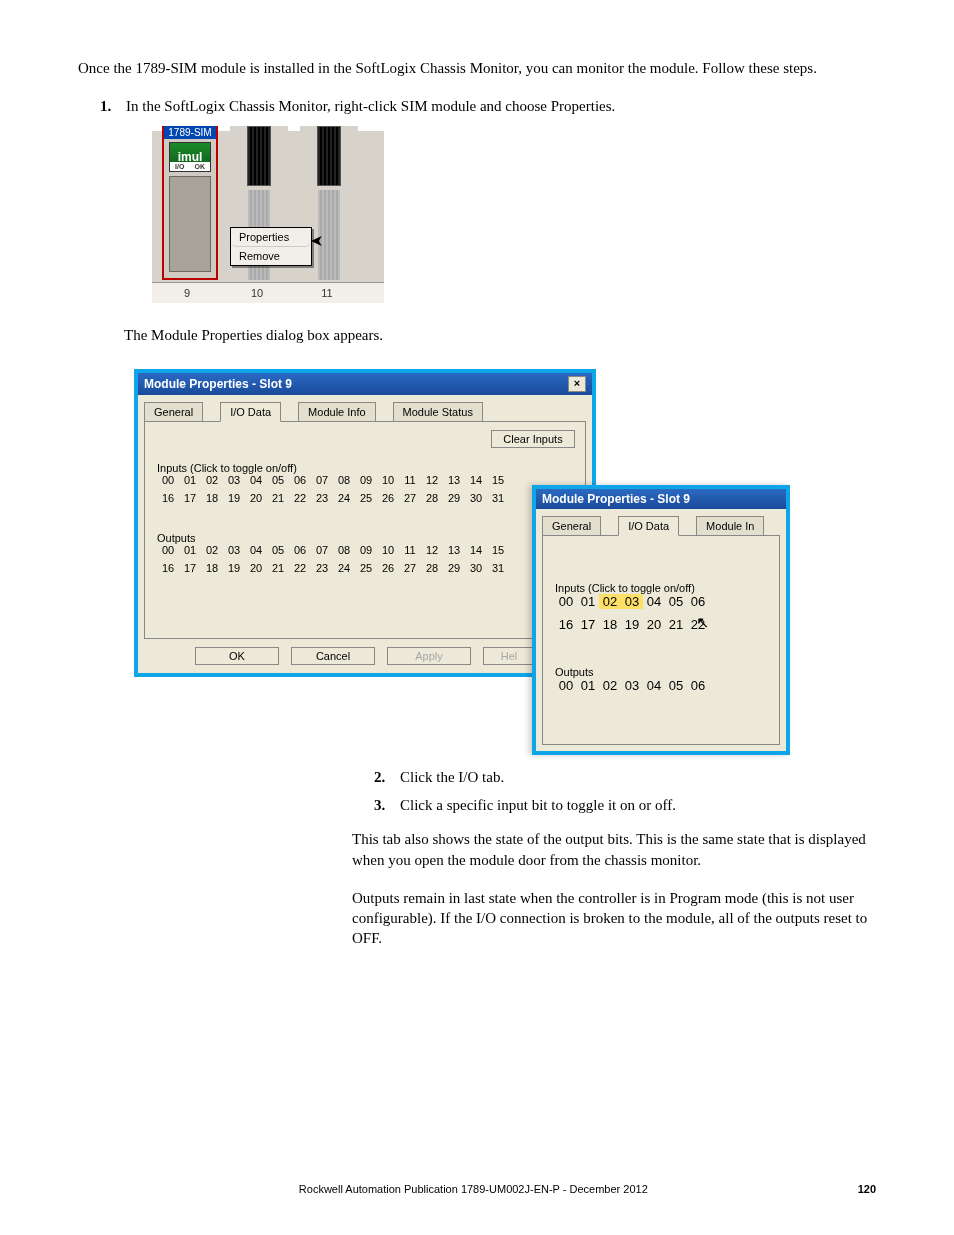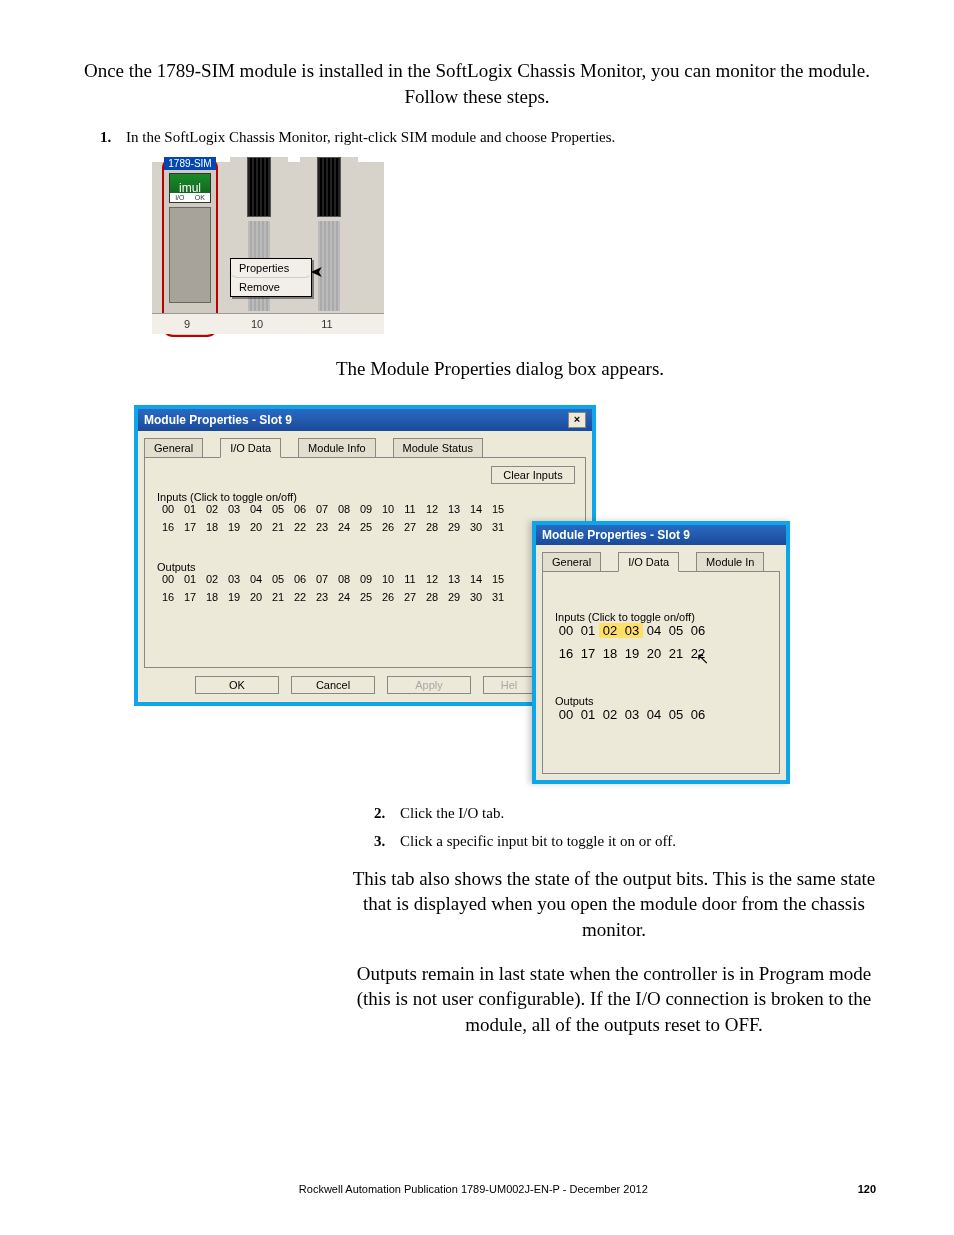--- a/index.html
+++ b/index.html
@@ -43,24 +43,23 @@
     flex: 1;
   }
   h2.section-title {
     font-family: "Arial Narrow", Arial, sans-serif;
     font-weight: bold;
     font-size: 23px;
     line-height: 1.15;
     margin: 0;
   }
   .body-text {
-    font-size: 19px;
+    font-size: 15px;
     line-height: 1.35;
     margin: 0 0 18px 0;
-    text-align: center;
   }
   ol.steps {
     list-style: none;
     padding: 0;
     margin: 0 0 14px 22px;
   }
   ol.steps li {
     font-size: 15px;
     line-height: 1.35;
     margin-bottom: 8px;
@@ -79,42 +78,41 @@
     width: 232px;
     height: 172px;
     background: #d7d3cb;
     position: relative;
     font-family: Tahoma, Arial, sans-serif;
     font-size: 11px;
   }
   .module-slot {
     position: absolute;
     left: 10px; top: -5px;
-    width: 56px; height: 180px;
+    width: 56px; height: 154px;
     background: #cfcbc3;
     border-left: 2px solid #b00;
     border-right: 2px solid #b00;
     border-bottom: 2px solid #b00;
     box-sizing: border-box;
-    border-radius: 11px;
   }
   .module-slot .label-top {
     background: #0047b3;
     color: #fff;
     font-size: 10px;
     text-align: center;
     padding: 1px 0;
   }
   .module-slot .green-box {
     margin: 3px 5px 2px 5px;
     height: 28px;
     background: linear-gradient(#1a8a2a,#0d5a18);
     border: 1px solid #333;
     display:flex;align-items:center;justify-content:center;
-    color:#fff;font-weight:normal;font-size:12px;
+    color:#fff;font-weight:bold;font-size:12px;
     position:relative;
   }
   .module-slot .green-box .strip{
     position:absolute;bottom:0;left:0;right:0;height:9px;
     background:#fff;font-size:7px;color:#333;
     display:flex;justify-content:space-around;align-items:center;
   }
   .module-slot .door {
     margin: 4px 5px 0 5px;
     height: 94px;
@@ -187,21 +185,21 @@
   .dlg .tabs{
     display:flex;gap:17px;padding:6px 6px 0 6px;
   }
   .dlg .tab{
     border:1px solid #888;border-bottom:none;background:#ece9d8;
     padding:3px 9px;font-size:11px;position:relative;top:1px;
   }
   .dlg .tab.active{background:#ece9d8;z-index:2;border-bottom:1px solid #ece9d8;}
   .dlg .tab.inactive{background:#e2dfce;}
   .dlg .panel{
-    border:1px solid #888;margin:0 6px 6px 6px;padding:9px 12px 12px 12px;
+    border:1px solid #888;margin:0 6px 6px 6px;padding:16px 12px 12px 12px;
     min-height:188px;
     position:relative;
   }
   .btn{
     display:inline-block;min-width:62px;padding:2px 10px;
     border:1px solid #888;background:#ece9d8;font-size:11px;text-align:center;
   }
   .btn.disabled{color:#a8a8a8;}
   .nums-row{letter-spacing:0;word-spacing:2px;white-space:nowrap;font-size:11px;}
   .nums-row span{display:inline-block;width:22px;text-align:center;}

